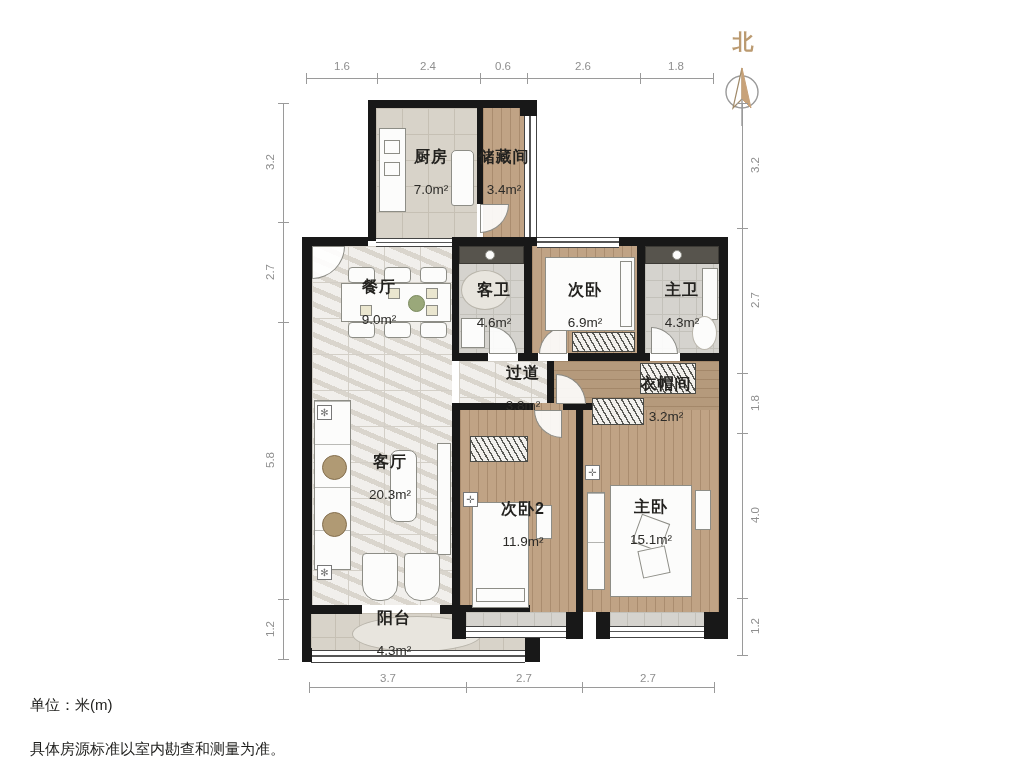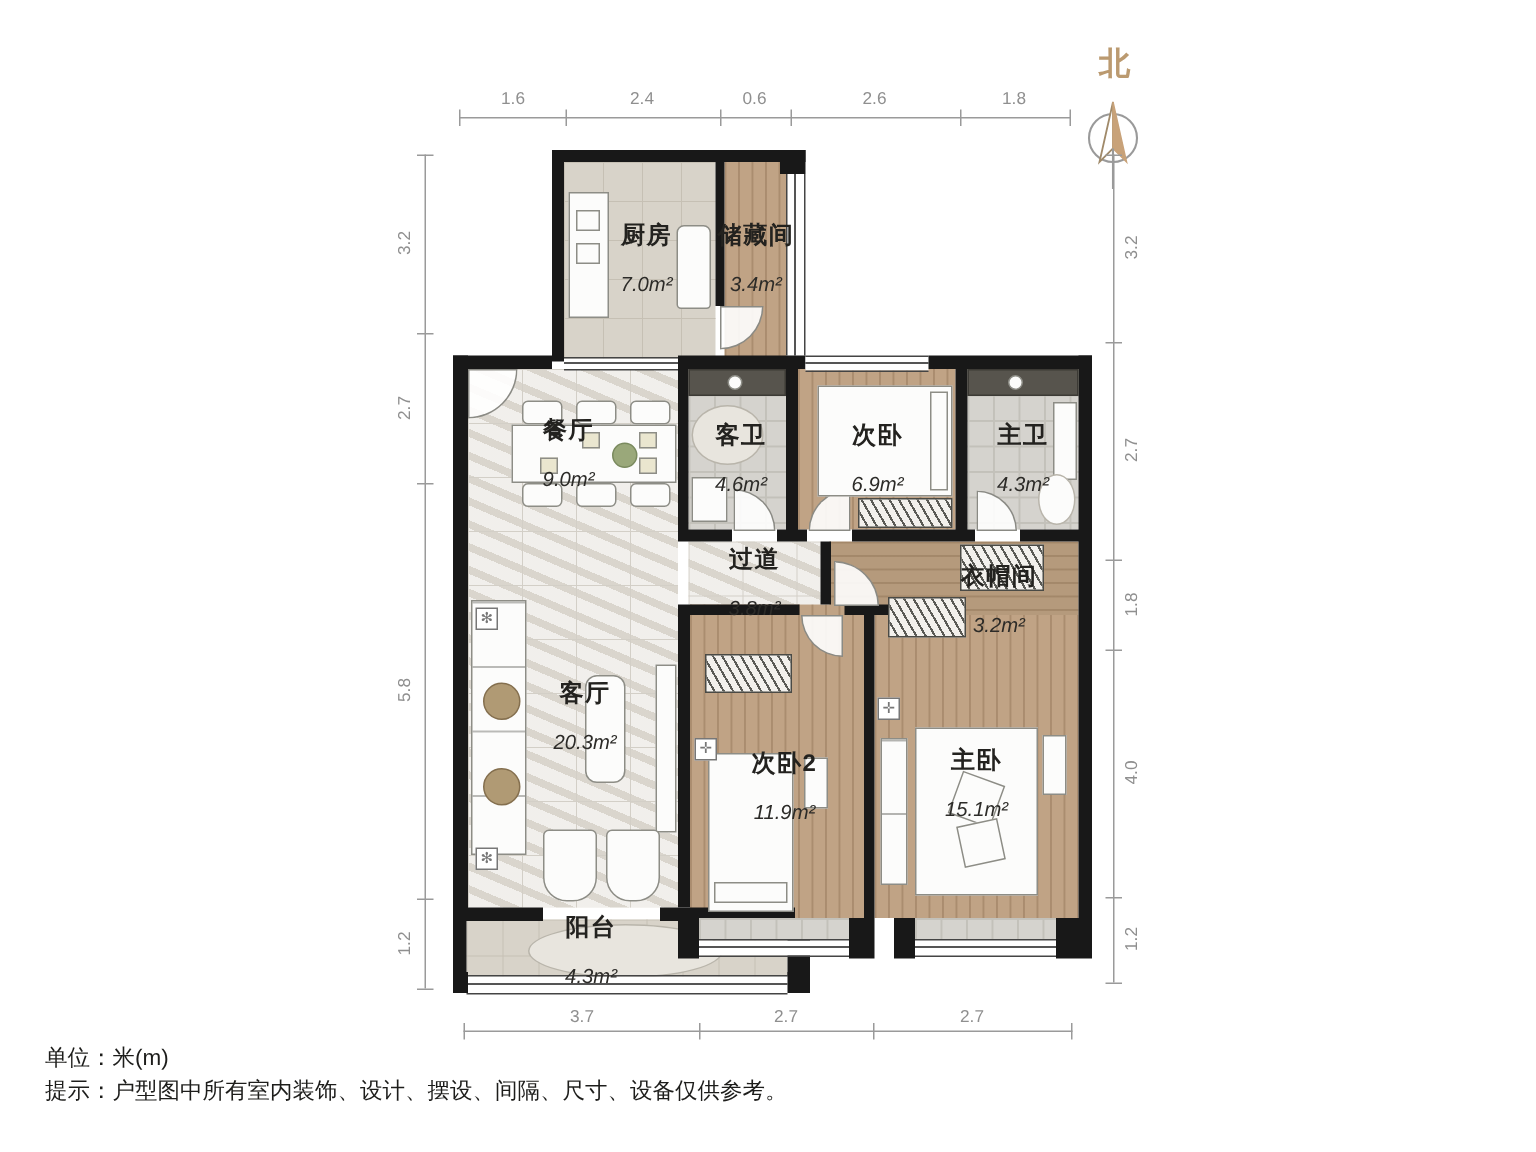--- a/index.html
+++ b/index.html
@@ -38,21 +38,21 @@
   .dark{position:absolute;background:#57544d;border:1px solid #3c3a35;box-sizing:border-box;}
   .oval{position:absolute;border:1.2px solid #b9b5ab;border-radius:50%;background:#e8e5de;}
   .hatch{position:absolute;background:#f2f0ec repeating-linear-gradient(60deg,transparent 0 4px,#5a5a55 4px 5.4px);
     border:1.2px solid #4a4a45;box-sizing:border-box;}
   .door{position:absolute;background:rgba(255,255,255,.9);border:1.2px solid #8a8a84;box-sizing:border-box;}
   .drain{position:absolute;width:15px;height:15px;background:#fff;border:1px solid #777;
     color:#777;font-size:10px;line-height:14px;text-align:center;box-sizing:border-box;}
   
   .lbl{position:absolute;transform:translate(-50%,-50%);text-align:center;white-space:nowrap;z-index:30;}
   .lbl .nm{font-size:16px;font-weight:bold;color:#23221f;letter-spacing:1px;}
-  .lbl .ar{font-size:13.5px;color:#2c2b28;margin-top:14px;font-style:italic;}
+  .lbl .ar{font-size:13.5px;color:#2c2b28;margin-top:14px;}
   
   .dline{position:absolute;background:#9a9a9a;}
   .dtick{position:absolute;background:#9a9a9a;}
   .dtxt{position:absolute;font-size:11.5px;color:#8f8f8f;transform:translate(-50%,-50%);white-space:nowrap;}
   .dtxt.rot{transform:translate(-50%,-50%) rotate(-90deg);}
   .note{position:absolute;left:30px;font-size:15px;font-weight:normal;color:#1d1d1b;}
   .wm{position:absolute;color:rgba(145,145,145,.30);font-weight:bold;letter-spacing:7px;
       font-size:26px;z-index:25;}
   .north-char{position:absolute;color:#bb9a70;font-weight:bold;font-size:21px;}
 </style>
@@ -210,21 +210,21 @@
     <div class="ar">4.6m²</div>
   </div>
   <div class="lbl" style="left:585px;top:305px;">
     <div class="nm">次卧</div>
     <div class="ar">6.9m²</div>
   </div>
   <div class="lbl" style="left:682px;top:305px;">
     <div class="nm">主卫</div>
     <div class="ar">4.3m²</div>
   </div>
-  <div class="lbl" style="left:503px;top:388px;">
+  <div class="lbl" style="left:523px;top:388px;">
     <div class="nm">过道</div>
     <div class="ar">3.8m²</div>
   </div>
   <div class="lbl" style="left:666px;top:399px;">
     <div class="nm">衣帽间</div>
     <div class="ar">3.2m²</div>
   </div>
   <div class="lbl" style="left:390px;top:477px;text-align:center;">
     <div class="nm">客厅</div>
     <div class="ar">20.3m²</div>
@@ -291,15 +291,15 @@
   <div class="dtick" style="left:737px;top:433px;width:11px;height:1.4px;"></div>
   <div class="dtick" style="left:737px;top:598px;width:11px;height:1.4px;"></div>
   <div class="dtick" style="left:737px;top:655px;width:11px;height:1.4px;"></div>
   <div class="dtxt rot" style="left:755px;top:165px;">3.2</div>
   <div class="dtxt rot" style="left:755px;top:300px;">2.7</div>
   <div class="dtxt rot" style="left:755px;top:403px;">1.8</div>
   <div class="dtxt rot" style="left:755px;top:515px;">4.0</div>
   <div class="dtxt rot" style="left:755px;top:626px;">1.2</div>
 
   <div class="note" style="top:696px;">单位：米(m)</div>
-  <div class="note" style="top:718px;">提示：户型图中所有室内装饰、设计、摆设、间隔、尺寸、设备仅供参考。</div>
+  <div class="note" style="top:740px;">具体房源标准以室内勘查和测量为准。</div>
 
 </div>
 
 </body></html>

